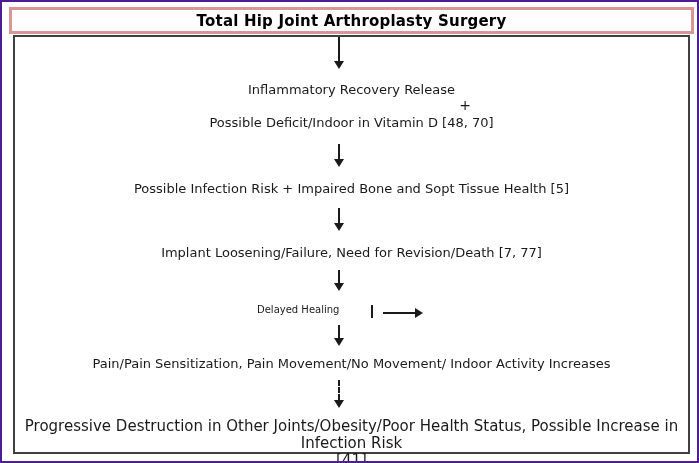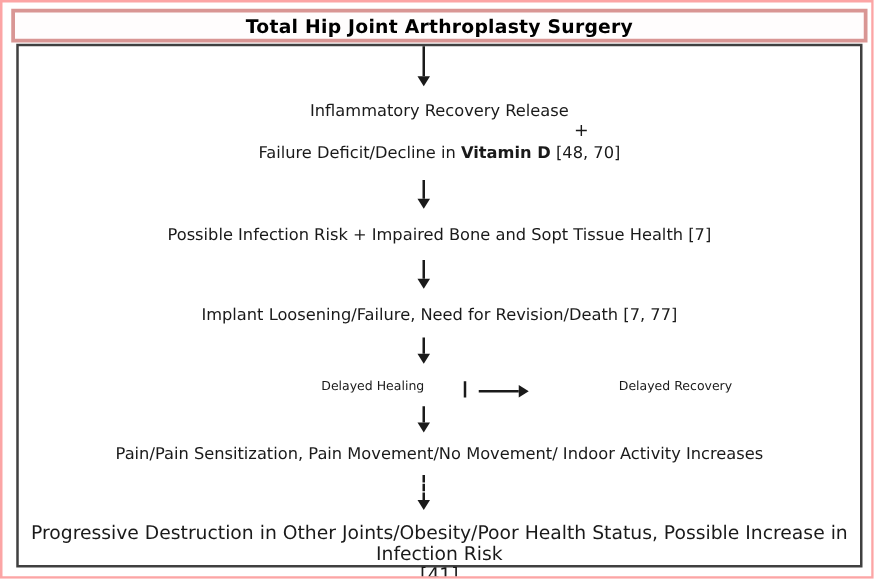--- a/index.html
+++ b/index.html
@@ -1,36 +1,36 @@
 <!DOCTYPE html>
 <html><head>
 <meta charset="utf-8">
 <style>
   html,body { margin:0; padding:0; background:#fff; }
   .page {
     position:relative; width:699px; height:463px;
-    background:#ffffff; border:2px solid #fca5a5; box-sizing:border-box;
+    background:#ffffff; border:2px solid #4c1d95; box-sizing:border-box;
     font-family:"DejaVu Sans","Liberation Sans",sans-serif;
     color:#1a1a1a; overflow:hidden;
   }
   .title-box {
     position:absolute; left:7px; top:5px; width:685px; height:27px;
     border:3px solid #d99694; background:#fffdfd; box-sizing:border-box;
     display:flex; align-items:center; justify-content:center;
   }
   .title-box span { font-size:15px; font-weight:bold; color:#000; letter-spacing:.2px; }
   .inner-box {
     position:absolute; left:11px; top:33px; width:677px; height:419px;
     border:2px solid #404040; box-sizing:border-box; background:transparent;
   }
   .flow-text {
     position:absolute; left:0; width:699px; text-align:center;
     font-size:13px; line-height:16px; white-space:nowrap;
   }
-  .flow-text b { font-weight:bold; }
+  .flow-text b { font-weight:normal; }
   .varrow { position:absolute; left:336px; width:2px; background:#1a1a1a; }
   .varrow::after {
     content:""; position:absolute; left:50%; transform:translateX(-50%);
     bottom:-8px; width:0; height:0;
     border-left:5px solid transparent; border-right:5px solid transparent;
     border-top:8px solid #1a1a1a;
   }
   .varrow-dashed { position:absolute; left:336px; width:0; border-left:2px dashed #1a1a1a; }
   .varrow-dashed::after {
     content:""; position:absolute; left:-6px; bottom:-8px; width:0; height:0;
@@ -61,45 +61,42 @@
 
   <div class="varrow" style="top:35px; height:24px;"></div>
 
   <div class="flow-text" style="top:80px;">
     <span>Inflammatory Recovery Release</span>
   </div>
   <div class="plus">
     <span>+</span>
   </div>
   <div class="flow-text" style="top:113px;">
-    <span>Failure Deficit/Decline in </span><b>Vitamin D</b><span> [48, 70]</span>
+    <span>Possible Deficit/Indoor in </span><b>Vitamin D</b><span> [48, 70]</span>
   </div>
 
   <div class="varrow" style="top:142px; height:15px;"></div>
 
   <div class="flow-text" style="top:179px;">
-    <span>Possible Infection Risk + Impaired Bone and Sopt Tissue Health [7]</span>
+    <span>Possible Infection Risk + Impaired Bone and Sopt Tissue Health [5]</span>
   </div>
 
   <div class="varrow" style="top:206px; height:15px;"></div>
 
   <div class="flow-text" style="top:243px;">
     <span>Implant Loosening/Failure, Need for Revision/Death [7, 77]</span>
   </div>
 
   <div class="varrow" style="top:268px; height:13px;"></div>
 
   <div class="side-label" style="left:255px; top:302px;">
     <span>Delayed Healing</span>
   </div>
   <div class="tick"></div>
   <div class="harrow"></div>
-  <div class="side-label" style="left:493px; top:302px;">
-    <span>Delayed Recovery</span>
-  </div>
 
   <div class="varrow" style="top:323px; height:13px;"></div>
 
   <div class="flow-text" style="top:354px;">
     <span>Pain/Pain Sensitization, Pain Movement/No Movement/ Indoor Activity Increases</span>
   </div>
 
   <div class="varrow-dashed" style="top:378px; height:20px;"></div>
 
   <div class="flow-text bottom-note" style="top:416px; left:20px; width:659px;">

